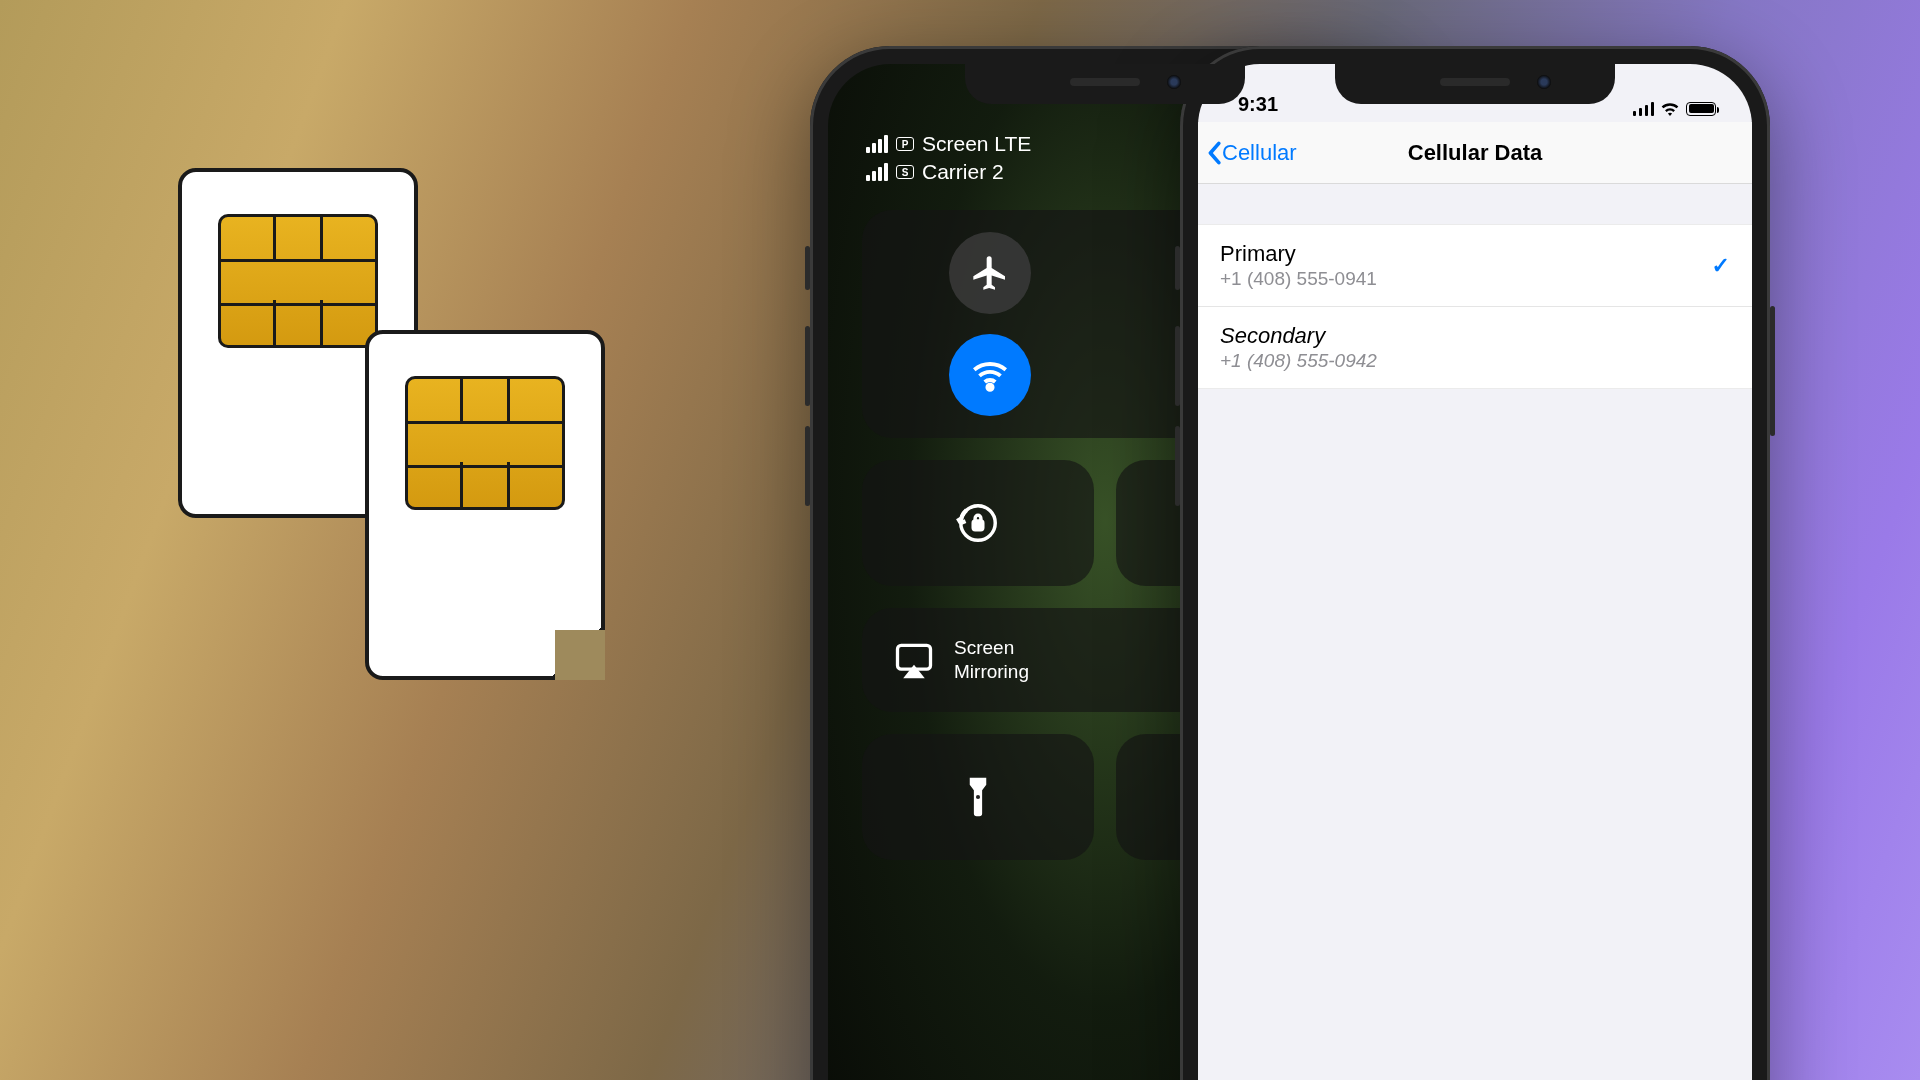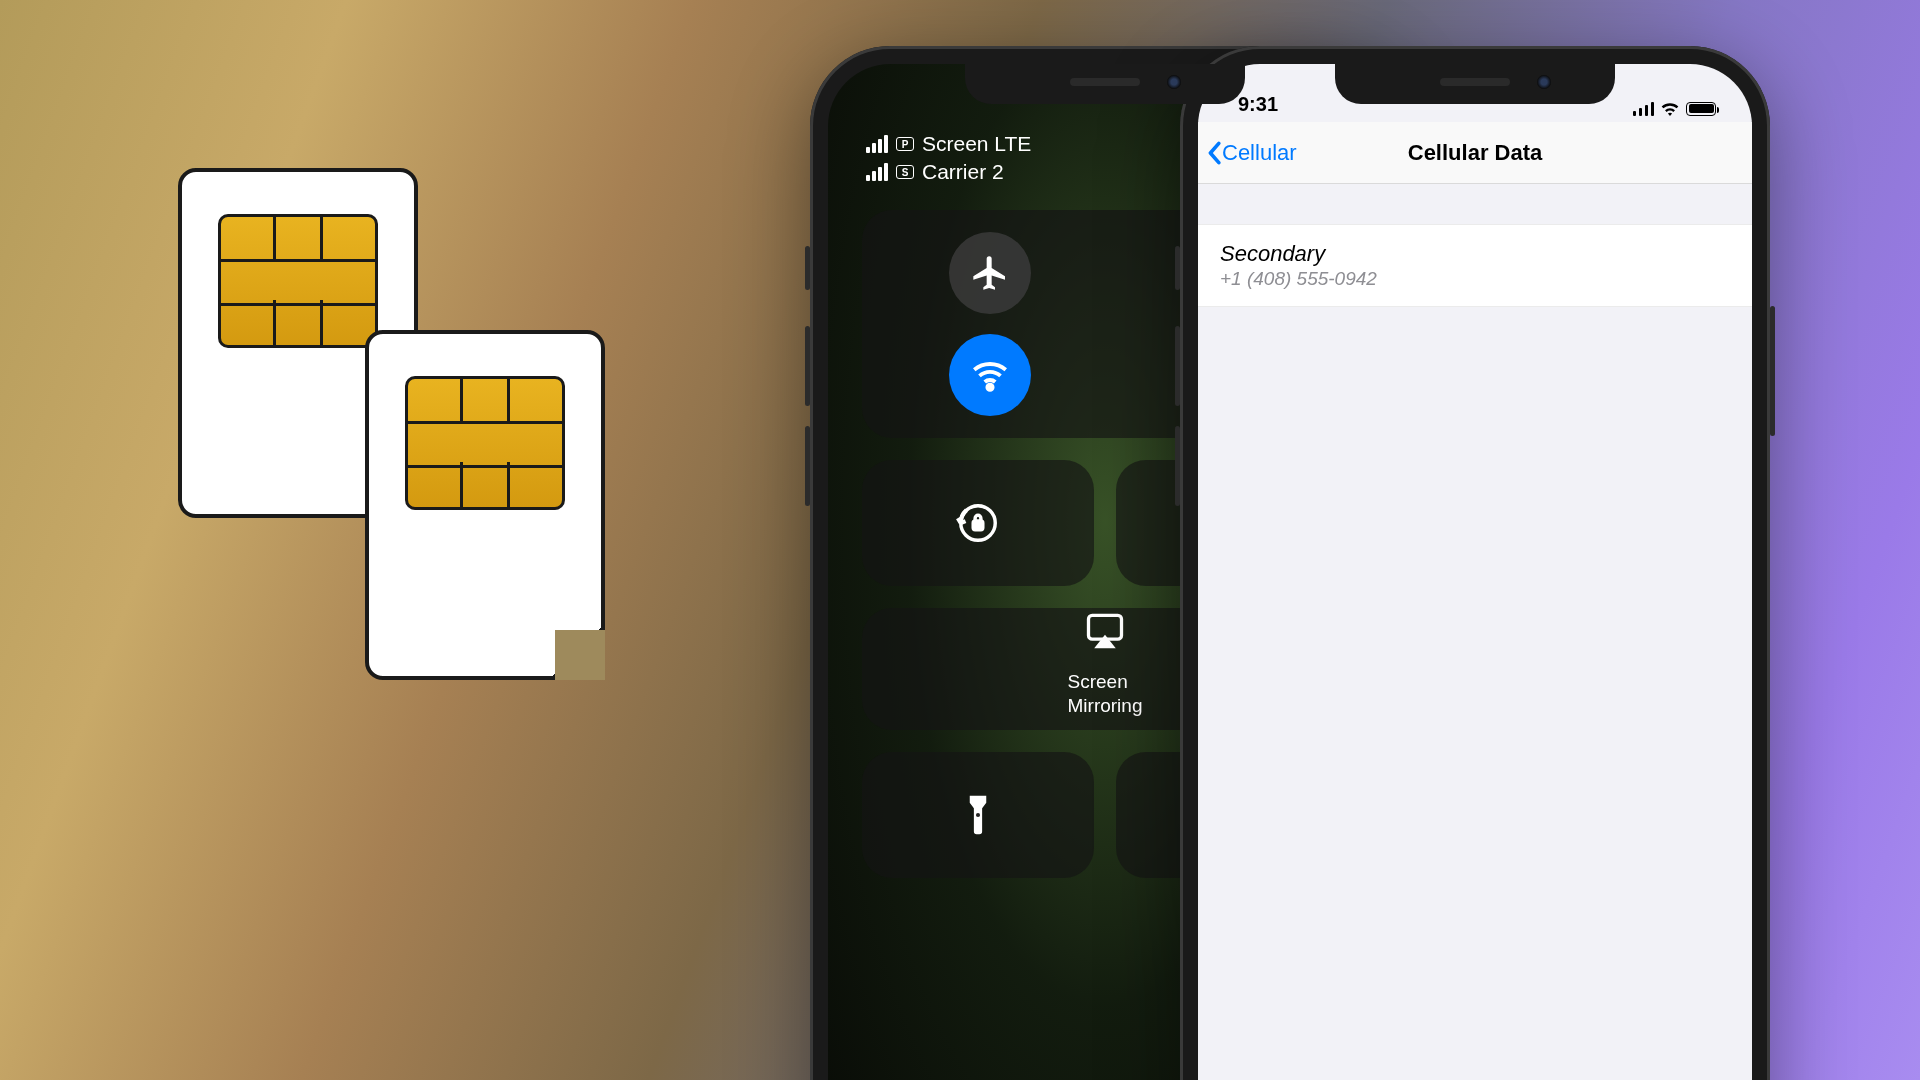--- a/index.html
+++ b/index.html
@@ -170,26 +170,25 @@
   background: rgba(20,20,20,0.65);
   border-radius: 30px;
   height: 126px;
   display: flex; align-items: center; justify-content: center;
   color: #fff;
 }
 .cc-wide {
   margin: 0 34px 22px;
   background: rgba(20,20,20,0.65);
   border-radius: 30px;
-  height: 122px;
+  height: 104px;
   display: flex; align-items: center;
   padding: 0 30px;
   color: #fff;
   gap: 18px;
-  flex-direction: column;
 }
 .mirror-text { font-size: 19px; line-height: 1.25; }
 svg { display: block; }
 
 
 .settings-screen {
   background: #f2f2f7;
   display: flex;
   flex-direction: column;
 }
@@ -402,19 +401,26 @@
         <svg width="16" height="24" viewBox="0 0 12 20" fill="none" stroke="#007aff" stroke-width="3" stroke-linecap="round" stroke-linejoin="round">
             <path d="M10 2L3 10l7 8"></path>
           </svg>
         <span style="">Cellular</span>
       </div>
       <div class="nav-title">Cellular Data</div>
     </div>
     <div class="list-section">
       <div class="list-row">
         <div class="row-main">
+          <span class="row-title">Primary</span>
+          <span class="row-sub">+1 (408) 555-0941</span>
+        </div>
+        <span class="check">✓</span>
+      </div>
+      <div class="list-row">
+        <div class="row-main">
           <span class="row-title">Secondary</span>
           <span class="row-sub">+1 (408) 555-0942</span>
         </div>
       </div>
     </div>
   </div>
 </div>
 
 </body></html>

